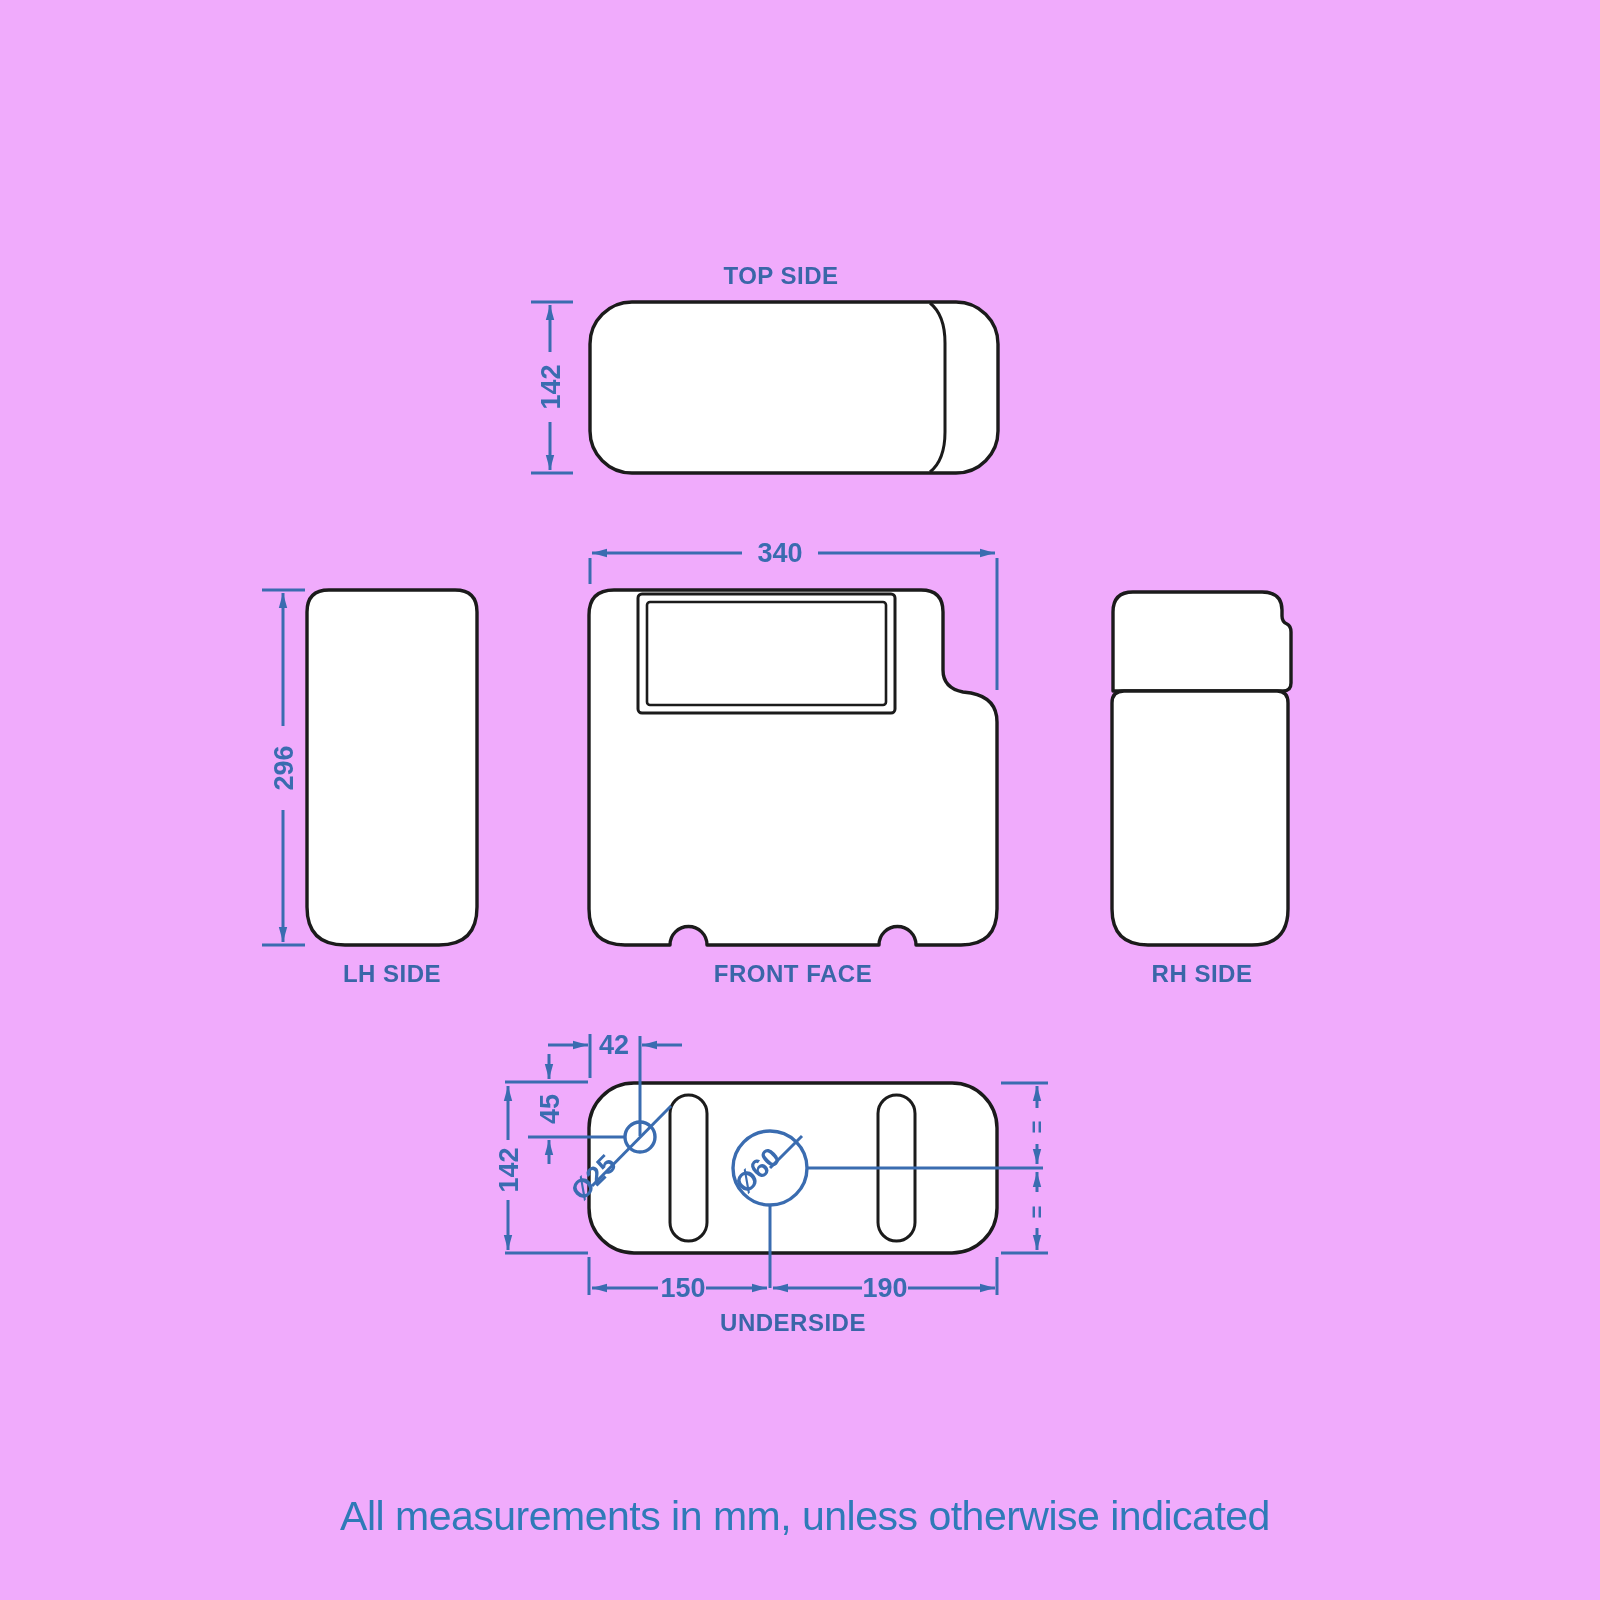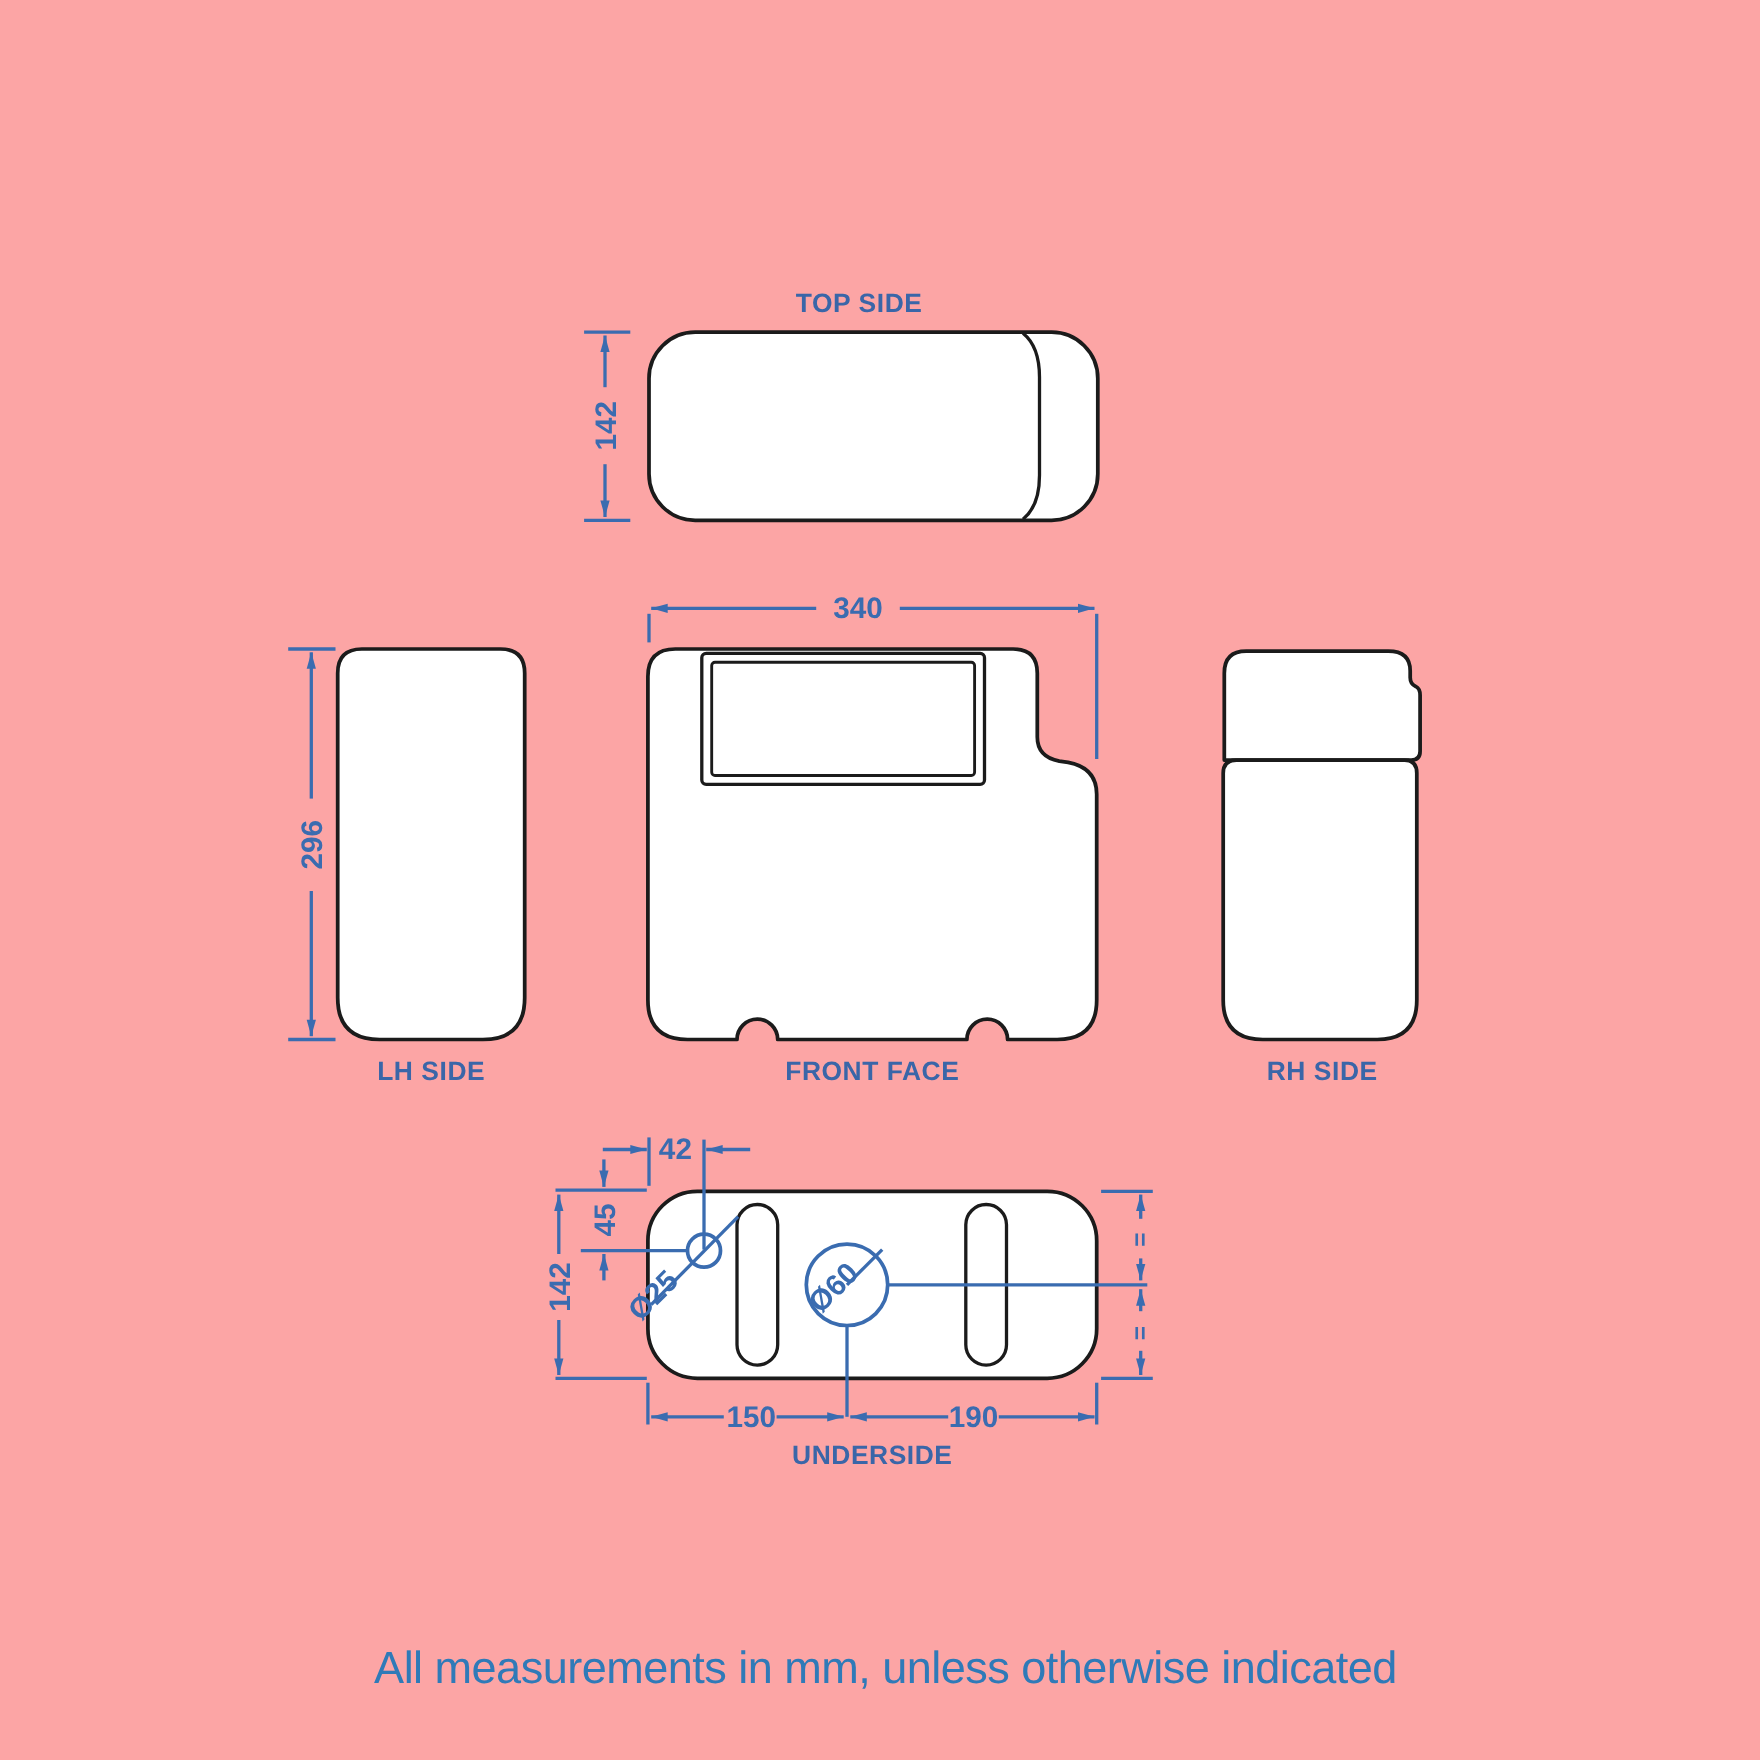--- a/index.html
+++ b/index.html
@@ -4,21 +4,21 @@
 <style>
   html, body {
     margin: 0;
     padding: 0;
     background: #d9e7f7;
   }
   .page {
     width: 1600px;
     height: 1600px;
     position: relative;
-    background: #fca5a5;
+    background: #f0abfc;
     overflow: hidden;
   }
   svg { display: block; }
   .outline  { fill: #ffffff; stroke: #1b1b1b; stroke-width: 3.4; stroke-linejoin: round; }
   .inner    { fill: none;    stroke: #1b1b1b; stroke-width: 3;   stroke-linejoin: round; }
   .innerthin{ fill: none;    stroke: #1b1b1b; stroke-width: 2.6; stroke-linejoin: round; }
   .dim      { fill: none;    stroke: #3a6cb0; stroke-width: 3; }
   .dimc     { fill: none;    stroke: #3a6cb0; stroke-width: 3.4; }
   text { user-select: none; }
   .lbl  { font: 700 24px "Liberation Sans", sans-serif; fill: #3a66a8; letter-spacing: .5px; text-anchor: middle; }

